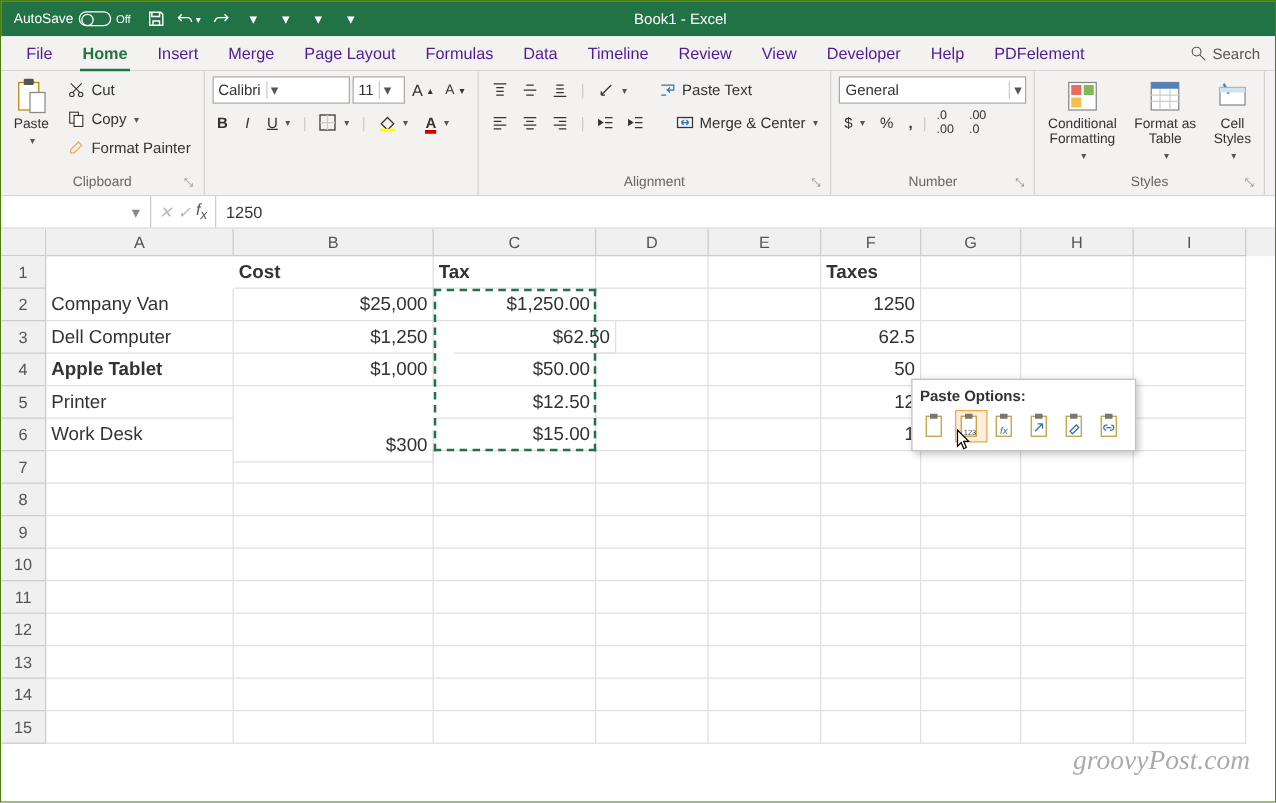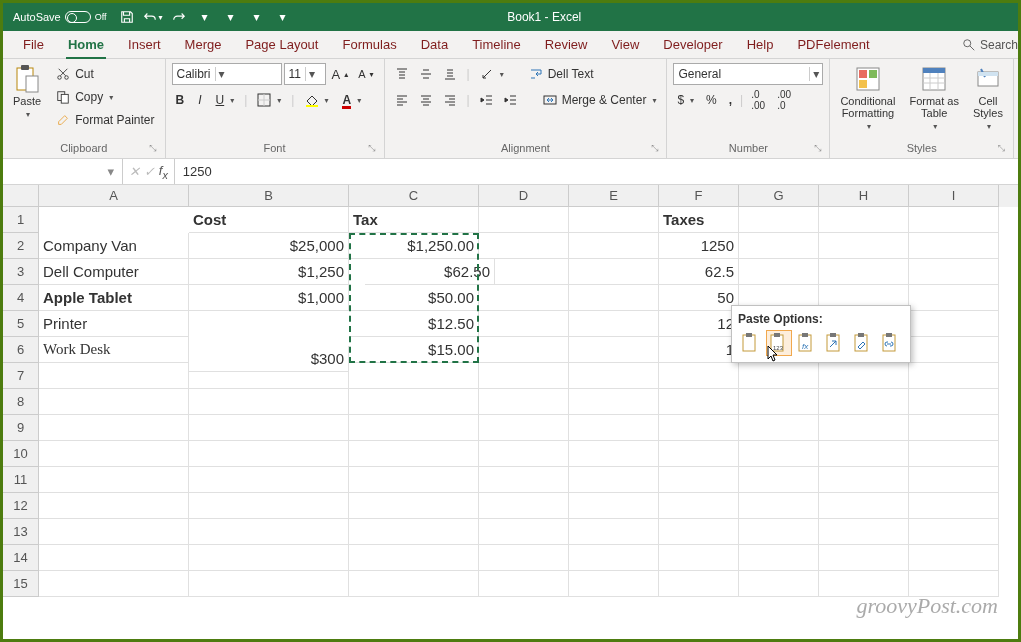--- a/index.html
+++ b/index.html
@@ -1,29 +1,29 @@
 <!DOCTYPE html>
 <html><head>
 <meta charset="utf-8">
 <style>
 *{box-sizing:border-box;margin:0;padding:0;font-family:"Segoe UI",Arial,sans-serif}
 body{background:#fff;font-size:12px;color:#333;overflow:hidden}
-.app{width:1021px;height:642px;border:3px solid #4d7c0f;display:flex;flex-direction:column;position:relative}
+.app{width:1021px;height:642px;border:1px solid #4d7c0f;display:flex;flex-direction:column;position:relative}
 .titlebar{background:#217346;height:28px;display:flex;align-items:center;color:#fff;padding:0 4px}
 .qat{display:flex;align-items:center;gap:2px}
 .qat-item{width:24px;height:24px;display:flex;align-items:center;justify-content:center;color:#fff}
 .autosave{display:flex;align-items:center;gap:4px;font-size:11px;padding:0 6px}
 .toggle{width:26px;height:12px;border:1px solid #fff;border-radius:6px;position:relative;background:#217346}
 .toggle::after{content:"";position:absolute;width:8px;height:8px;border:1px solid #fff;border-radius:50%;left:1px;top:1px}
 .title-text{flex:1;text-align:center;font-size:12px}
 .tabs{background:#f3f2f1;display:flex;align-items:center;height:28px;border-bottom:1px solid #d4d4d4;padding-left:8px}
-.tab{padding:0 12px;height:100%;display:flex;align-items:center;font-size:13px;color:#7f1d1d;cursor:pointer}
+.tab{padding:0 12px;height:100%;display:flex;align-items:center;font-size:13px;color:#4c1d95;cursor:pointer}
 .tab.active{color:#217346;font-weight:600;position:relative}
 .tab.active::after{content:"";position:absolute;bottom:-1px;left:10px;right:10px;height:2px;background:#217346}
-.search-tab{margin-left:auto;display:flex;gap:4px;color:#555}
+.search-tab{margin-left:auto;margin-right:12px;display:flex;gap:4px;color:#555}
 .ribbon{background:#f3f2f1;height:100px;display:flex;border-bottom:1px solid #d4d4d4}
 .group{border-right:1px solid #d4d4d4;padding:4px 6px 2px 6px;display:flex;flex-direction:column;justify-content:space-between}
 .group-title{text-align:center;font-size:11px;color:#666;height:16px;line-height:16px;position:relative}
 .group-title::after{content:"⤡";position:absolute;right:2px;font-size:9px;color:#888}
 .group-body{flex:1;display:flex;gap:6px;align-items:flex-start}
 .vstack{display:flex;flex-direction:column;gap:1px}
 .hstack{display:flex;gap:2px;align-items:center}
 .btn{display:flex;align-items:center;gap:4px;padding:2px 4px;font-size:12px;color:#333;cursor:pointer;height:22px}
 .bigbtn{display:flex;flex-direction:column;align-items:center;gap:2px;padding:2px 4px;font-size:11px;cursor:pointer;text-align:center;line-height:12px}
 .ic{width:16px;height:16px;display:inline-flex;align-items:center;justify-content:center}
@@ -203,21 +203,20 @@
                 <rect x="2" y="12" width="12" height="3" fill="#ffff00"></rect>
               </svg>
               <span class="dd-ar">▾</span>
             </div>
           <div class="btn">
               <span style="position:relative"><b style="color:#333">A</b><span style="position:absolute;left:0;right:0;bottom:-2px;height:3px;background:#c00"></span></span>
               <span class="dd-ar">▾</span>
             </div>
         </div>
       </div>
-      <div class="group-title">Font</div>
     </div>
 
     <div class="group">
       <div class="group-body vstack" style="gap:4px">
         <div class="hstack">
           <div class="hstack">
             <div class="btn">
                 <svg width="14" height="14">
                   <path stroke="#333" d="M2 2h10M4 5h6M4 8h6M4 11h6"></path>
                 </svg>
@@ -240,21 +239,21 @@
               </svg>
               <span class="dd-ar">▾</span>
             </div>
           <div style="width:12px"></div>
           <div class="btn">
               <span class="ic">
                 <svg width="14" height="14">
                   <path stroke="#2e75b6" fill="none" d="M2 3h10v4H7l2 2M7 7l2-2M2 11h4"></path>
                 </svg>
               </span>
-              <span>Dell Text</span>
+              <span>Paste Text</span>
             </div>
         </div>
         <div class="hstack">
           <div class="hstack">
             <div class="btn">
                 <svg width="14" height="14">
                   <path stroke="#333" d="M2 3h10M2 6h6M2 9h10M2 12h6"></path>
                 </svg>
               </div>
             <div class="btn">
@@ -419,21 +418,21 @@
         <div class="cell r" style="left: 150px; top: 52px; width: 160px;">$1,250</div>
         <div class="cell r" style="left: 326px; top: 52px; width: 130px;">$62.50</div>
         <div class="cell r" style="left: 620px; top: 52px; width: 80px;">62.5</div>
         <div class="cell" style="left: 0px; top: 78px; width: 150px; font-weight: bold;">Apple Tablet</div>
         <div class="cell r" style="left: 150px; top: 78px; width: 160px;">$1,000</div>
         <div class="cell r" style="left: 310px; top: 78px; width: 130px;">$50.00</div>
         <div class="cell r" style="left: 620px; top: 78px; width: 80px;">50</div>
         <div class="cell" style="left: 0px; top: 104px; width: 150px;">Printer</div>
         <div class="cell r" style="left: 310px; top: 104px; width: 130px;">$12.50</div>
         <div class="cell r" style="left: 620px; top: 104px; width: 80px;">12</div>
-        <div class="cell" style="left: 0px; top: 130px; width: 150px; font-family: Liberation Serif, serif;">Work Desk</div>
+        <div class="cell" style="left: 0px; top: 130px; width: 150px;">Work Desk</div>
         <div class="cell r" style="left: 150px; top: 139px; width: 160px;">$300</div>
         <div class="cell r" style="left: 310px; top: 130px; width: 130px;">$15.00</div>
         <div class="cell r" style="left: 620px; top: 130px; width: 80px;">1</div>
         <div class="cell" style="left: 440px; top: 0px; width: 90px;"></div>
         <div class="cell" style="left: 530px; top: 0px; width: 90px;"></div>
         <div class="cell" style="left: 700px; top: 0px; width: 80px;"></div>
         <div class="cell" style="left: 780px; top: 0px; width: 90px;"></div>
         <div class="cell" style="left: 870px; top: 0px; width: 90px;"></div>
         <div class="cell" style="left: 440px; top: 26px; width: 90px;"></div>
         <div class="cell" style="left: 530px; top: 26px; width: 90px;"></div>

